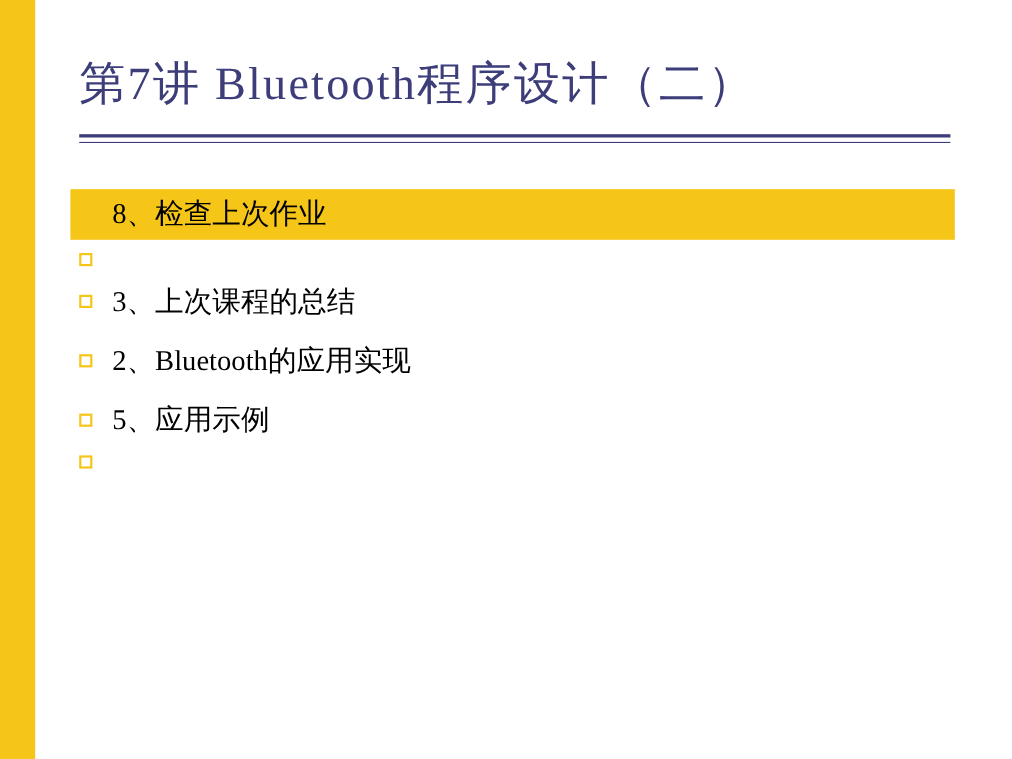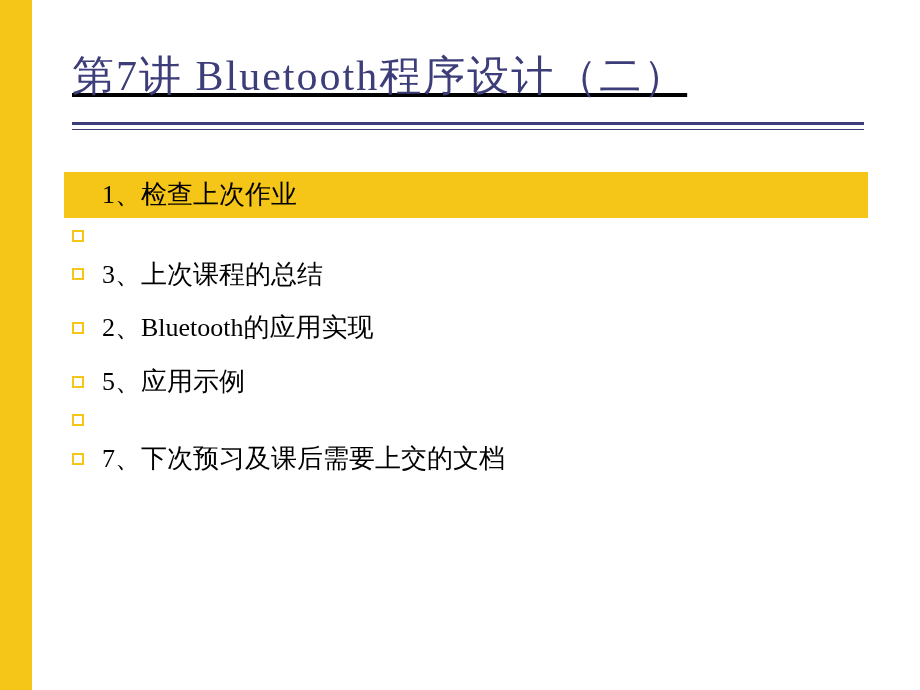--- a/index.html
+++ b/index.html
@@ -17,21 +17,20 @@
     .slide {
       position: absolute;
       left: 32px;
       top: 0;
       width: 888px;
       height: 690px;
       background: #ffffff;
     }
     .title-area {
       padding: 48px 56px 12px 40px;
-      text-decoration: underline;
     }
     .title {
       font-size: 42px;
       color: #3d3d7a;
       font-family: "KaiTi", "楷体", "SimSun", serif;
       font-weight: normal;
       letter-spacing: 2px;
     }
     .title-underline {
       margin-top: 18px;
@@ -81,38 +80,34 @@
 
 <div class="slide">
   <div class="title-area">
     <h1 class="title">第7讲 Bluetooth程序设计（二）</h1>
     <div class="title-underline"></div>
     <div class="title-underline-thin"></div>
   </div>
   <div class="content">
     <div class="item highlighted">
       <span class="bullet"></span>
-      <span class="item-text">1、检查上次作业</span>
+      <span class="item-text">8、检查上次作业</span>
     </div>
     <div class="item">
       <span class="bullet"></span>
     </div>
     <div class="item">
       <span class="bullet"></span>
       <span class="item-text">3、上次课程的总结</span>
     </div>
     <div class="item">
       <span class="bullet"></span>
       <span class="item-text">2、Bluetooth的应用实现</span>
     </div>
     <div class="item">
       <span class="bullet"></span>
       <span class="item-text">5、应用示例</span>
     </div>
     <div class="item">
       <span class="bullet"></span>
     </div>
-    <div class="item">
-      <span class="bullet"></span>
-      <span class="item-text">7、下次预习及课后需要上交的文档</span>
-    </div>
   </div>
 </div>
 
 </body></html>

